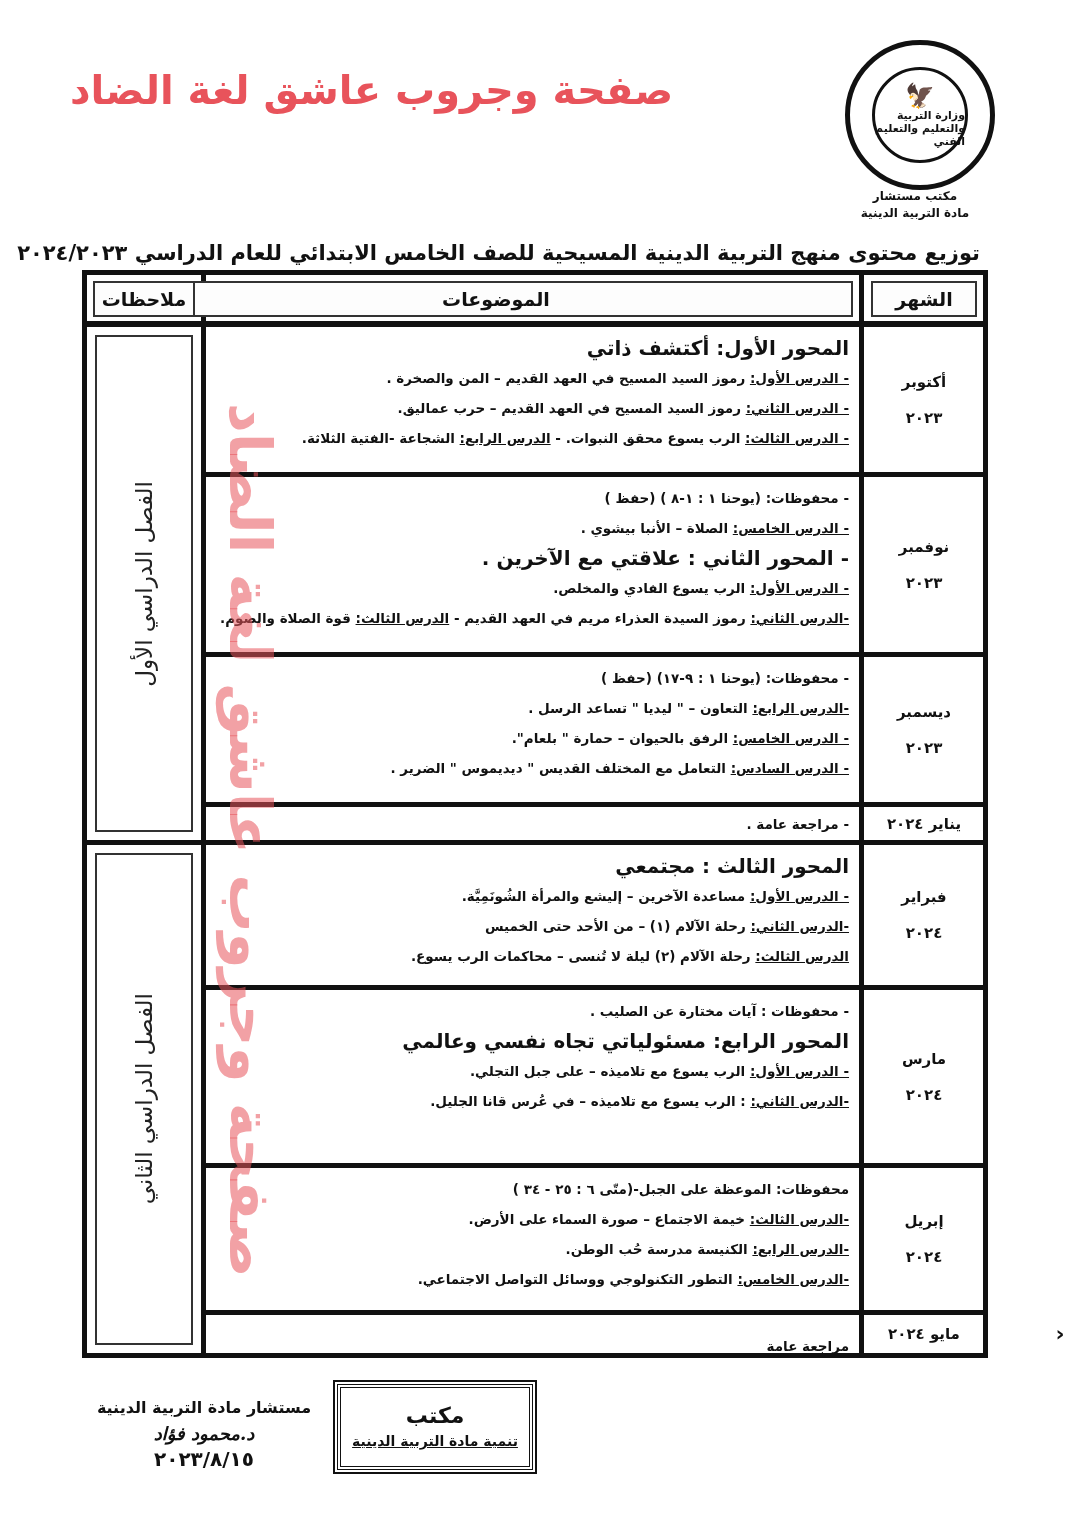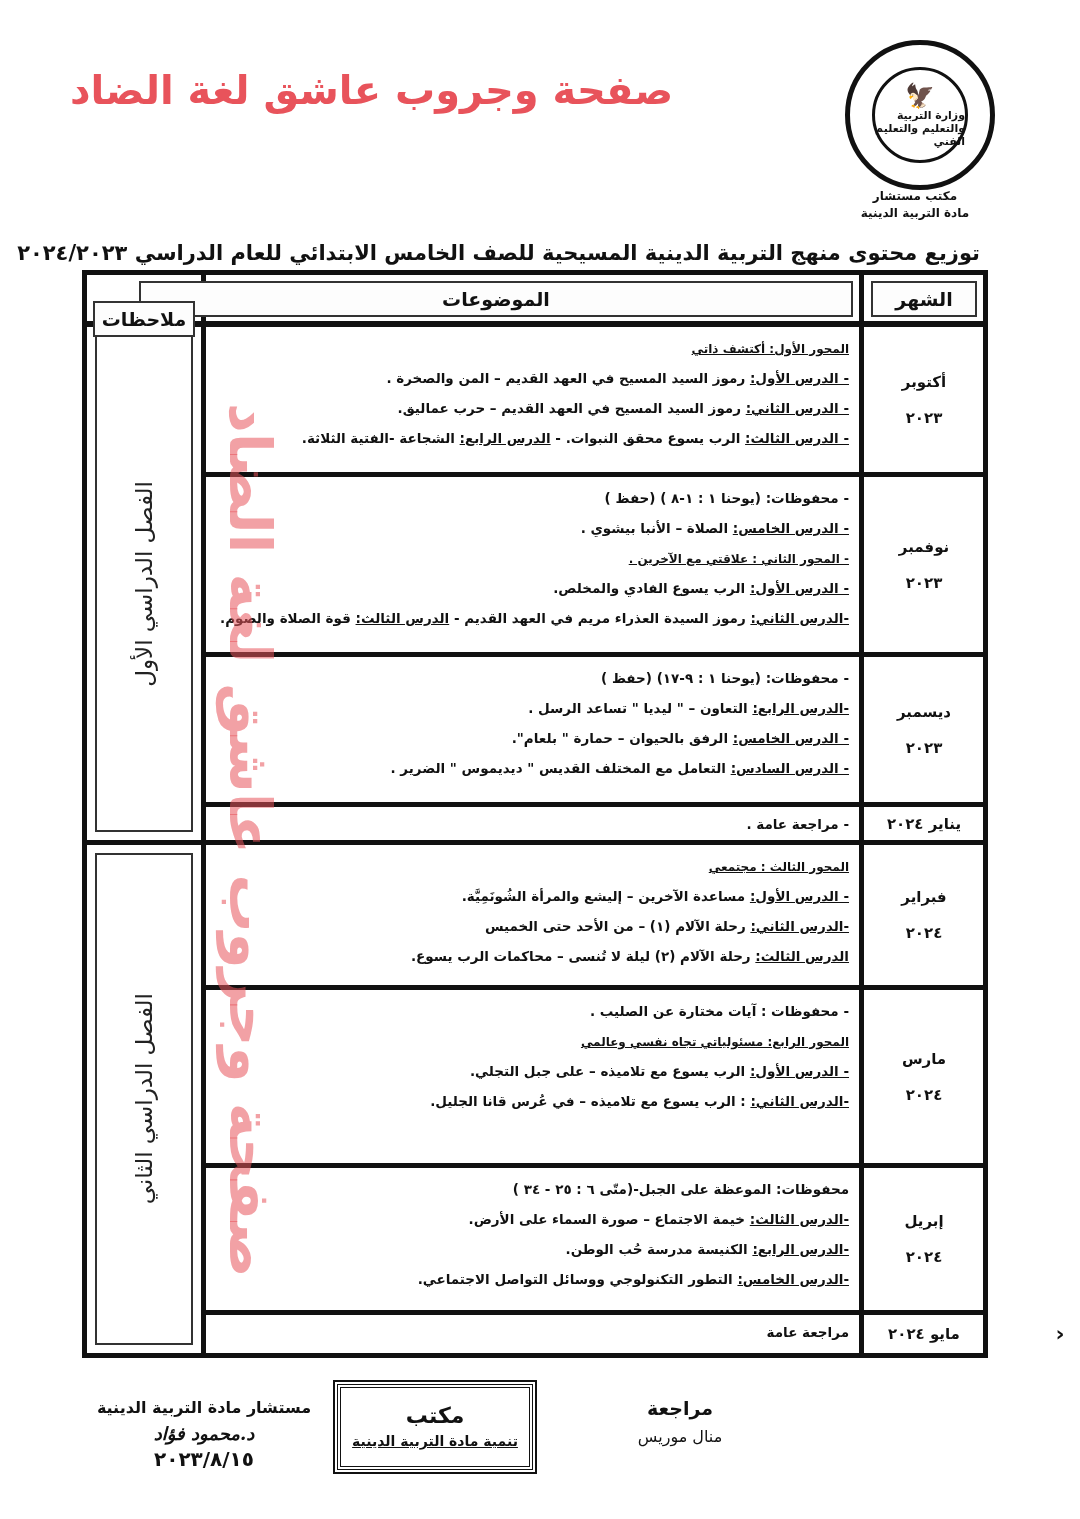--- a/index.html
+++ b/index.html
@@ -52,21 +52,21 @@
       font-size: 15px; font-weight: bold; line-height: 24px; gap: 12px;
     }
     .row .month.single { flex-direction: row; font-size: 15px; }
     .row .topics {
       position: absolute; right: 124px; top: 0; bottom: 0; width: 658px;
       padding: 6px 10px 0 10px; font-size: 13.5px; line-height: 30px; font-weight: bold;
       text-align: right; white-space: nowrap; overflow: hidden;
     }
     .topics .line { display: block; height: 30px; }
     .topics .lbl { text-decoration: underline; }
-    .topics .head { text-decoration: underline; font-size: 12px; }
+    .topics .head { font-size: 20px; }
 
     .sem {
       position: absolute; left: 0; width: 114px;
       display: flex; align-items: center; justify-content: center;
       border-bottom: 5px solid #111;
     }
     .sem .inner {
       position: absolute; left: 8px; right: 8px; top: 8px; bottom: 8px;
       border: 2px solid #333; display: flex; align-items: center; justify-content: center;
     }
@@ -122,21 +122,21 @@
 <div class="doc-title">توزيع محتوى منهج التربية الدينية المسيحية للصف الخامس الابتدائي للعام الدراسي ٢٠٢٤/٢٠٢٣</div>
 
 <div class="table-wrap">
 
   <div class="vline" style="right:119px;"></div>
   <div class="vline" style="left:114px;"></div>
 
   <div class="header-row">
     <div class="hcell" style="right:6px; width:106px;">الشهر</div>
     <div class="hcell" style="right:130px; width:714px;">الموضوعات</div>
-    <div class="hcell" style="left:6px; width:102px;margin-top:20px;">ملاحظات</div>
+    <div class="hcell" style="left:6px; width:102px;">ملاحظات</div>
   </div>
 
   <div class="sem" style="top:52px; height:518px;">
     <div class="inner">
         <span class="txt">الفصل الدراسي الأول</span>
       </div>
   </div>
   <div class="sem" style="top:570px; height:508px; border-bottom:none;">
     <div class="inner">
         <span class="txt">الفصل الدراسي الثاني</span>
@@ -228,35 +228,31 @@
       <span class="line"><span class="lbl">-الدرس الثالث:</span><span> خيمة الاجتماع – صورة السماء على الأرض.</span></span>
       <span class="line"><span class="lbl">-الدرس الرابع:</span><span> الكنيسة مدرسة حُب الوطن.</span></span>
       <span class="line"><span class="lbl">-الدرس الخامس:</span><span> التطور التكنولوجي ووسائل التواصل الاجتماعي.</span></span>
     </div>
   </div>
 
   <div class="row" style="top:1040px; height:38px; border-bottom:none;">
     <div class="month single">
       <span>مايو ٢٠٢٤</span>
     </div>
-    <div class="topics" style="padding-top:2px;">
+    <div class="topics" style="padding-top:16px;">
       <span class="line"><span>مراجعة عامة</span></span>
     </div>
   </div>
 </div>
 
 <div class="wm-vertical">
   <span>صفحة وجروب عاشق لغة الضاد</span>
 </div>
 
 <div class="footer">
-  <div class="sig" style="left:620px; top:14px; width:120px;">
-    <div class="role">مراجعة</div>
-    <div class="name">منال موريس</div>
-  </div>
   <div class="office-box">
     <div class="t1">مكتب</div>
     <div class="t2">تنمية مادة التربية الدينية</div>
   </div>
   <div class="sig" style="left:84px; top:14px; width:240px;">
     <div class="role" style="font-size:16px;">مستشار مادة التربية الدينية</div>
     <div class="signature-scribble">د.محمود فؤاد</div>
     <div class="signature-date">٢٠٢٣/٨/١٥</div>
   </div>
 </div>

